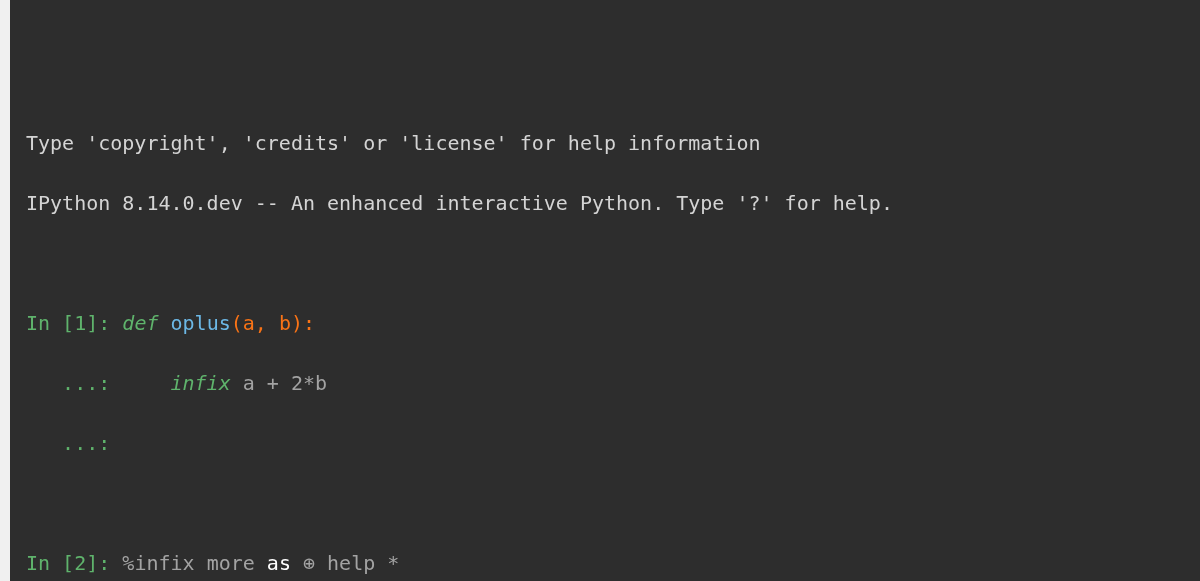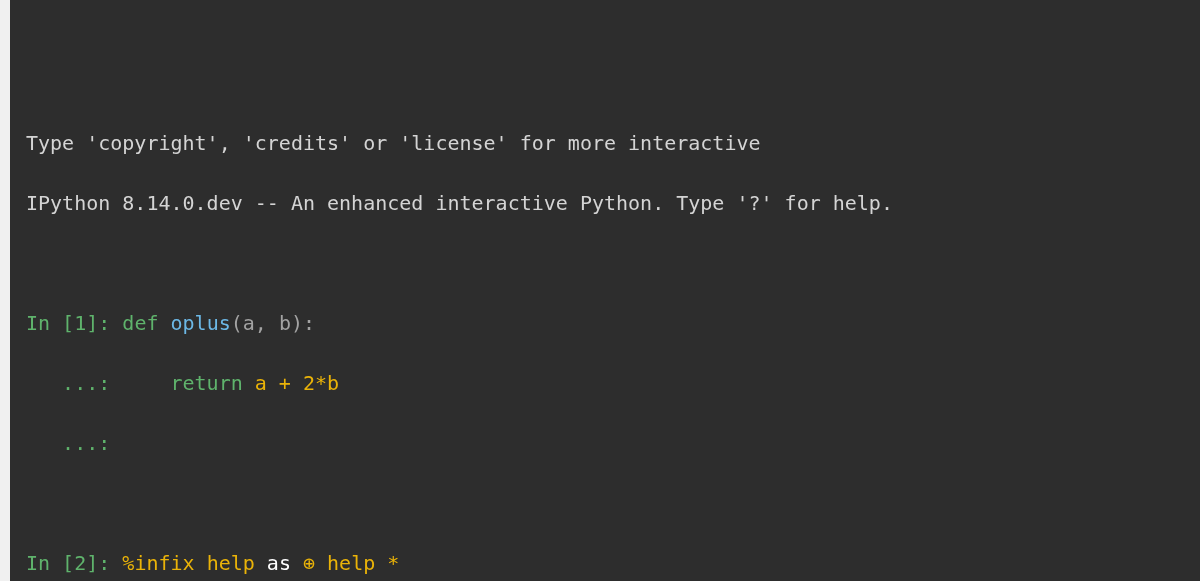--- a/index.html
+++ b/index.html
@@ -23,50 +23,51 @@
     }
     .header {
       color: #d4d4d4;
     }
     .in-prompt {
       color: #5fb36c;
       text-align: center;
     }
     .keyword {
       color: #5fb36c;
+      font-style: italic;
     }
     .funcname {
       color: #6cb8e6;
     }
     .punct {
-      color: #a3a3a3;
+      color: #f97316;
     }
     .text {
-      color: #eab308;
+      color: #a3a3a3;
     }
     .continuation {
       color: #5fb36c;
     }
     .as-kw {
       color: #ffffff;
     }
   </style>
 </head>
 <body>
 
 
 
-<div class="line"><span class="header">Type 'copyright', 'credits' or 'license' for more interactive</span></div>
+<div class="line"><span class="header">Type 'copyright', 'credits' or 'license' for help information</span></div>
 <div class="line"><span class="header">IPython 8.14.0.dev -- An enhanced interactive Python. Type '?' for help.</span></div>
 <div class="line"> </div>
 <div class="line"><span class="in-prompt">In [</span><span class="in-prompt">1</span><span class="in-prompt">]: </span><span class="keyword">def</span><span> </span><span class="funcname">oplus</span><span class="punct">(a, b):</span></div>
-<div class="line"><span class="continuation">   ...: </span><span>    </span><span class="keyword">return</span><span class="text"> a + 2*b</span></div>
+<div class="line"><span class="continuation">   ...: </span><span>    </span><span class="keyword">infix</span><span class="text"> a + 2*b</span></div>
 <div class="line"><span class="continuation">   ...: </span></div>
 <div class="line"> </div>
-<div class="line"><span class="in-prompt">In [</span><span class="in-prompt">2</span><span class="in-prompt">]: </span><span class="text">%infix help </span><span class="as-kw">as</span><span class="text"> ⊕ help *</span></div>
+<div class="line"><span class="in-prompt">In [</span><span class="in-prompt">2</span><span class="in-prompt">]: </span><span class="text">%infix more </span><span class="as-kw">as</span><span class="text"> ⊕ help *</span></div>
 
 
 
 
 
 
 
 
 
 

